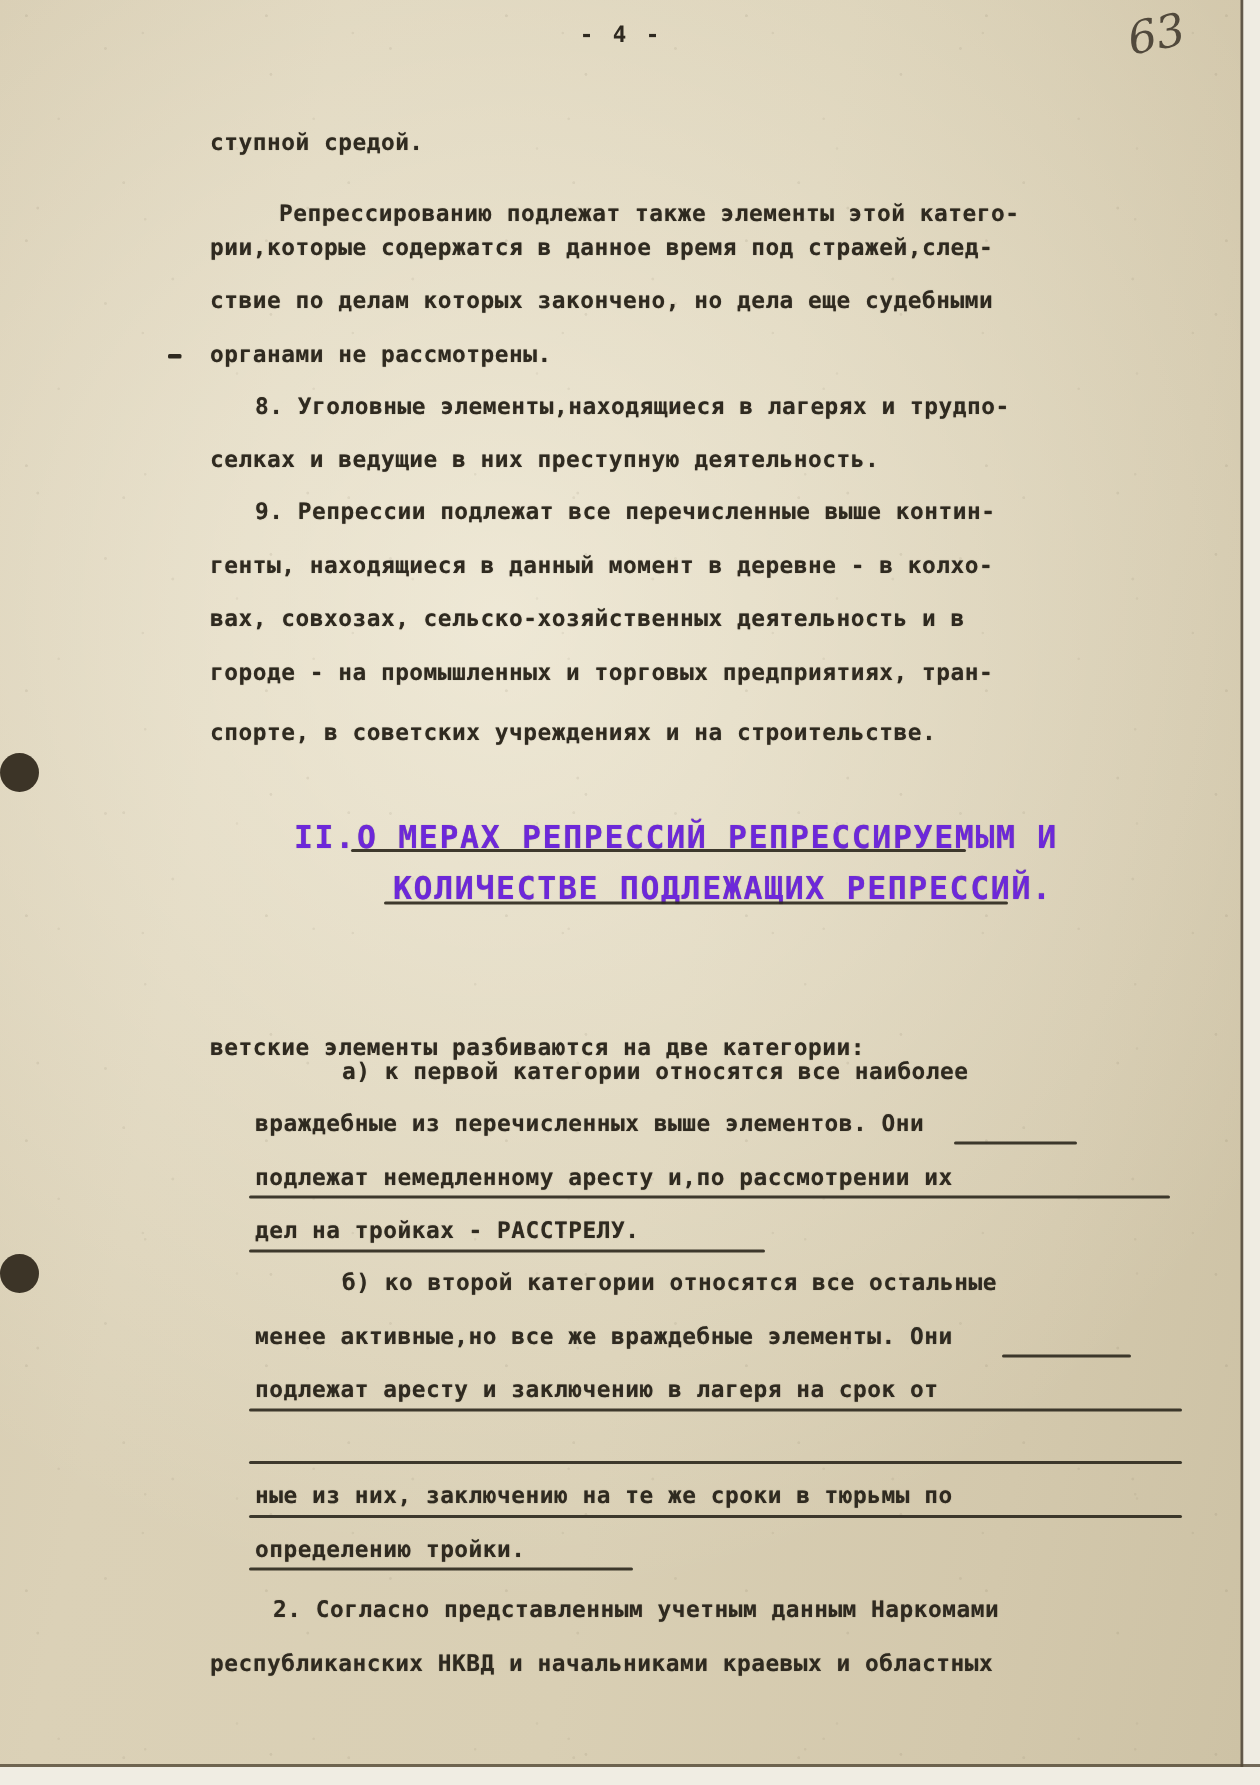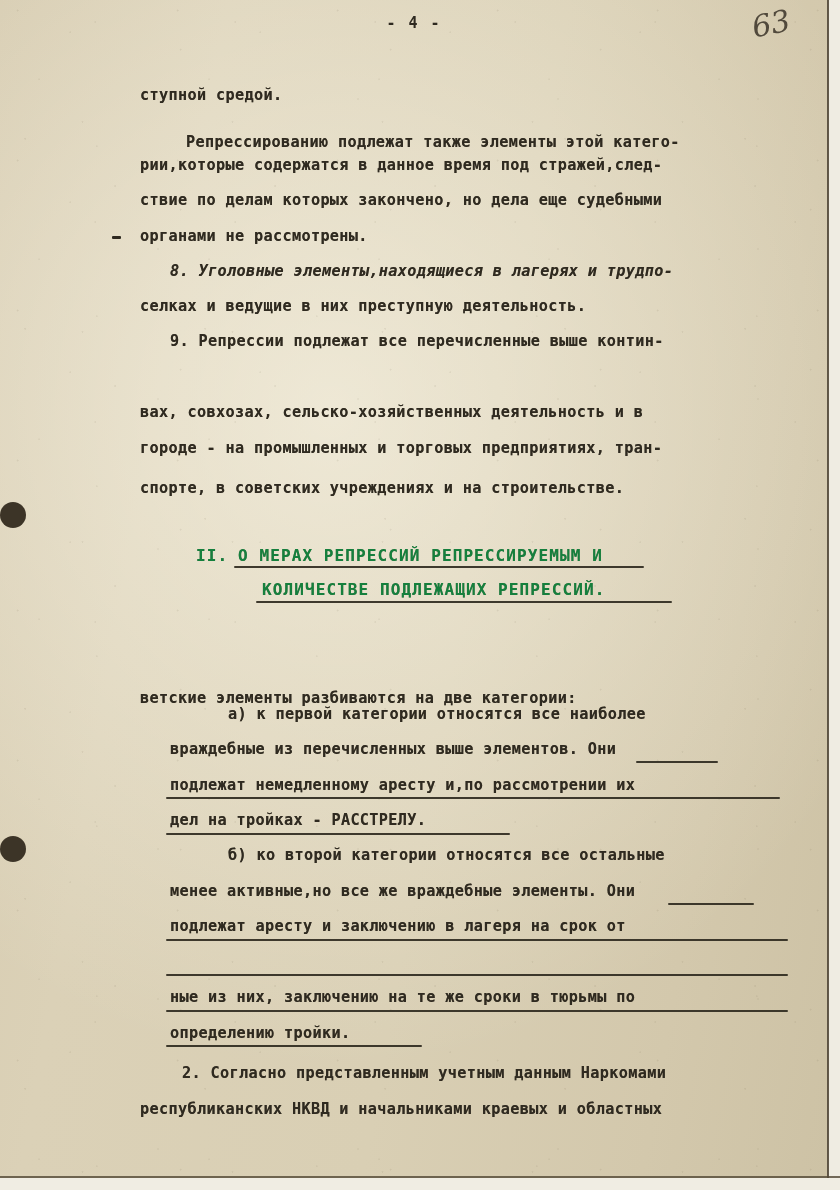--- a/index.html
+++ b/index.html
@@ -142,24 +142,24 @@
     height: 2.2px;
     background: #2f2a20;
     opacity: .92;
     border-radius: 1px;
   }
 
   
   .head-line {
     position: absolute;
     white-space: pre;
-    font-size: 16px;
+    font-size: 21px;
     font-weight: 700;
     letter-spacing: 1.1px;
-    color: #15803d;
+    color: #6d28d9;
   }
 </style>
 </head>
 <body>
 
 <div id="scan">
 
   <div id="paper"></div>
   <div id="grain"></div>
 
@@ -172,24 +172,25 @@
 
   <div id="typed">
 
     <div class="line" style="left:140px; top:88px;">ступной средой.</div>
 
     <div class="line" style="left:186px; top:123px;margin-top:12px;">Репрессированию подлежат также элементы этой катего-</div>
     <div class="line" style="left:140px; top:158px;">рии,которые содержатся в данное время под стражей,след-</div>
     <div class="line" style="left:140px; top:193px;">ствие по делам которых закончено, но дела еще судебными</div>
     <div class="line" style="left:140px; top:229px;">органами не рассмотрены.</div>
 
-    <div class="line" style="left:170px; top:264px;font-style:italic;">8. Уголовные элементы,находящиеся в лагерях и трудпо-</div>
+    <div class="line" style="left:170px; top:264px;">8. Уголовные элементы,находящиеся в лагерях и трудпо-</div>
     <div class="line" style="left:140px; top:299px;">селках и ведущие в них преступную деятельность.</div>
 
     <div class="line" style="left:170px; top:334px;">9. Репрессии подлежат все перечисленные выше контин-</div>
+    <div class="line" style="left:140px; top:370px;">генты, находящиеся в данный момент в деревне - в колхо-</div>
     <div class="line" style="left:140px; top:405px;">вах, совхозах, сельско-хозяйственных деятельность и в</div>
     <div class="line" style="left:140px; top:441px;">городе - на промышленных и торговых предприятиях, тран-</div>
     <div class="line" style="left:140px; top:481px;">спорте, в советских учреждениях и на строительстве.</div>
 
     <div class="head-line" style="left:196px; top:546px;">II.</div>
     <div class="head-line" style="left:238px; top:546px;">О МЕРАХ РЕПРЕССИЙ РЕПРЕССИРУЕМЫМ И</div>
     <div class="ul" style="left:234px; top:566px; width:410px;"></div>
 
     <div class="head-line" style="left:262px; top:580px;">КОЛИЧЕСТВЕ ПОДЛЕЖАЩИХ РЕПРЕССИЙ.</div>
     <div class="ul" style="left:256px; top:601px; width:416px;"></div>

